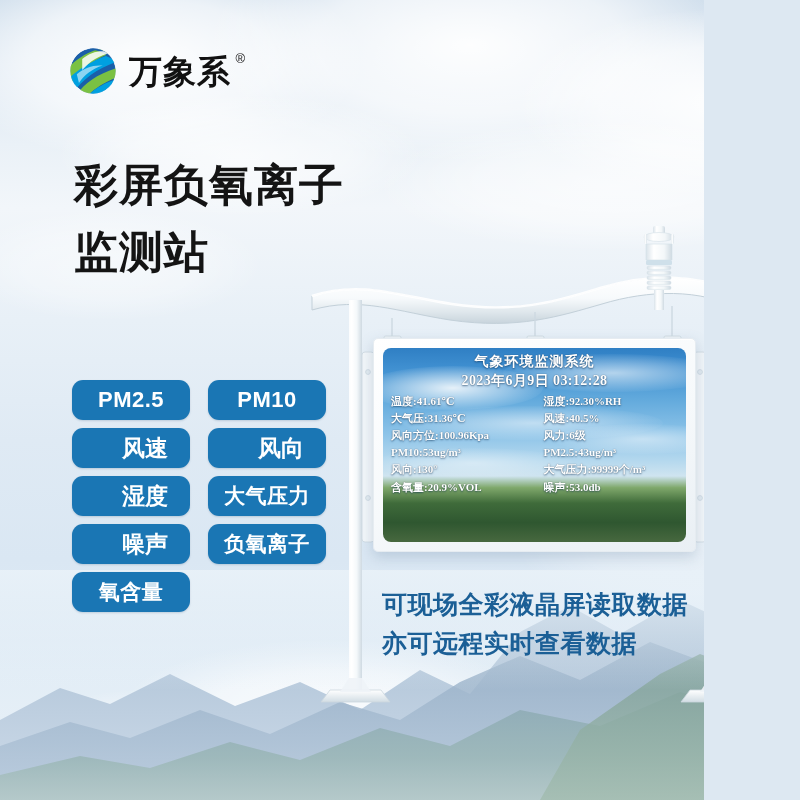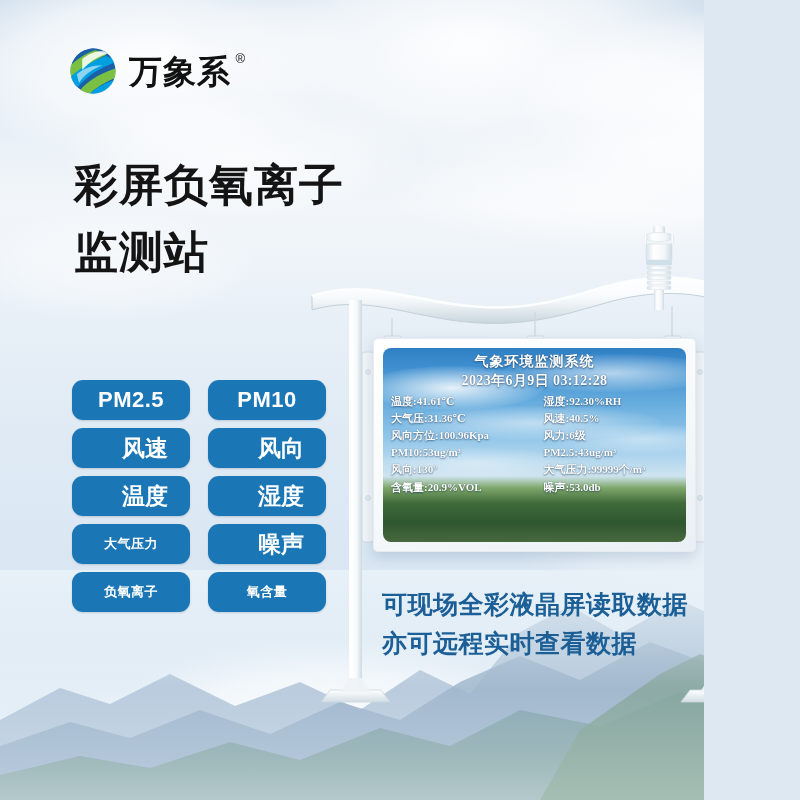--- a/index.html
+++ b/index.html
@@ -88,21 +88,21 @@
     background: #1a76b4;
     border-radius: 11px;
     color: #ffffff;
     display: flex; align-items: center; justify-content: center;
     font-size: 22px; font-weight: 700;
     letter-spacing: 0.5px;
     box-shadow: 0 1px 2px rgba(20,60,100,0.18);
     user-select: none;
   }
   .tag.lat { font-size: 23px; letter-spacing: 0; padding-left: 28px; }
-  .tag.small { font-size: 13px; }
+  .tag.small { font-size: 21px; }
 
   
   .station { position: absolute; left: 0; top: 0; width: 800px; height: 800px; pointer-events: none; }
 
   
   .sensor { position: absolute; left: 629px; top: 226px; width: 60px; height: 84px; }
 
   
   .panel {
     position: absolute; left: 373px; top: 338px;
@@ -383,21 +383,20 @@
         </div>
       </div>
     </div>
   </div>
 
   <div class="tags">
     <div class="tag">PM2.5</div>
     <div class="tag">PM10</div>
     <div class="tag lat">风速</div>
     <div class="tag lat">风向</div>
-    <div class="tag lat">温度</div>
     <div class="tag lat">湿度</div>
     <div class="tag small">大气压力</div>
     <div class="tag lat">噪声</div>
     <div class="tag small">负氧离子</div>
     <div class="tag small">氧含量</div>
   </div>
 
   <div class="promo">
     <div>可现场全彩液晶屏读取数据</div>
     <div>亦可远程实时查看数据</div>

